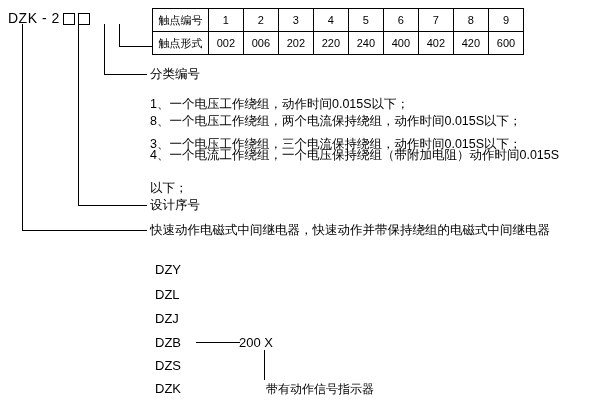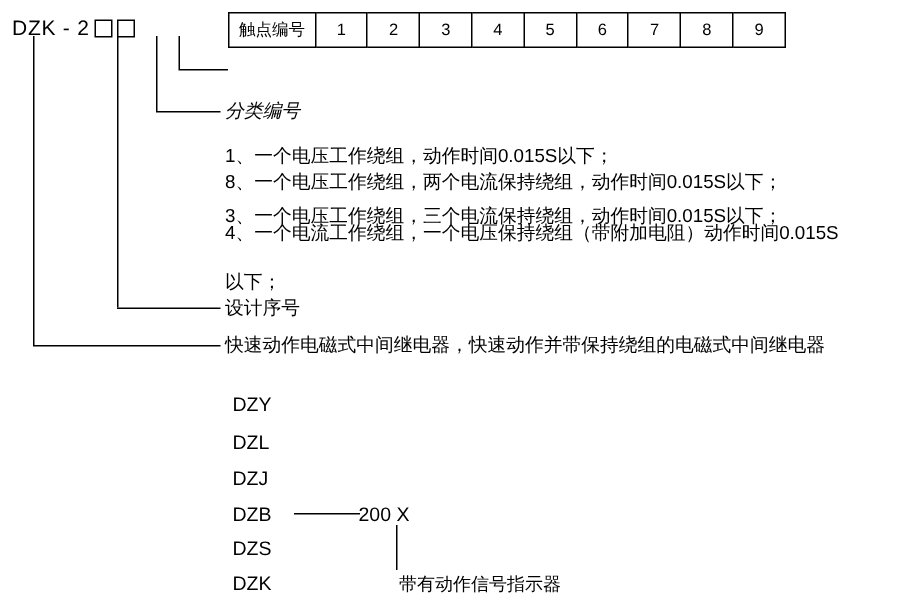--- a/index.html
+++ b/index.html
@@ -116,36 +116,48 @@
       <td>1</td>
       <td>2</td>
       <td>3</td>
       <td>4</td>
       <td>5</td>
       <td>6</td>
       <td>7</td>
       <td>8</td>
       <td>9</td>
     </tr>
+    <tr>
+      <td class="head">触点形式</td>
+      <td>002</td>
+      <td>006</td>
+      <td>202</td>
+      <td>220</td>
+      <td>240</td>
+      <td>400</td>
+      <td>402</td>
+      <td>420</td>
+      <td>600</td>
+    </tr>
   </tbody>
     </table>
 
   <div class="vline" style="left:119px; top:24px; height:22px;"></div>
   <div class="hline" style="left:119px; top:46px; width:33px;"></div>
 
   <div class="vline" style="left:104px; top:24px; height:50px;"></div>
   <div class="hline" style="left:104px; top:74px; width:43px;"></div>
 
   <div class="vline" style="left:78px; top:24px; height:181px;"></div>
   <div class="hline" style="left:78px; top:205px; width:69px;"></div>
 
   <div class="vline" style="left:22px; top:24px; height:206px;"></div>
   <div class="hline" style="left:22px; top:230px; width:125px;"></div>
 
-  <div class="note" style="left:150px; top:66px;font-style:italic;">分类编号</div>
+  <div class="note" style="left:150px; top:66px;">分类编号</div>
   <div class="note" style="left:150px; top:96px;">1、一个电压工作绕组，动作时间0.015S以下；</div>
   <div class="note" style="left:150px; top:113px;">8、一个电压工作绕组，两个电流保持绕组，动作时间0.015S以下；</div>
   <div class="note" style="left:150px; top:136px;">3、一个电压工作绕组，三个电流保持绕组，动作时间0.015S以下；</div>
   <div class="note" style="left:150px; top:147px;">4、一个电流工作绕组，一个电压保持绕组（带附加电阻）动作时间0.015S</div>
   <div class="note" style="left:150px; top:180px;">以下；</div>
   <div class="note" style="left:150px; top:197px;">设计序号</div>
   <div class="note" style="left:150px; top:222px;">快速动作电磁式中间继电器，快速动作并带保持绕组的电磁式中间继电器</div>
 
   <div class="fam" style="top:262px;">DZY</div>
   <div class="fam" style="top:287px;">DZL</div>

